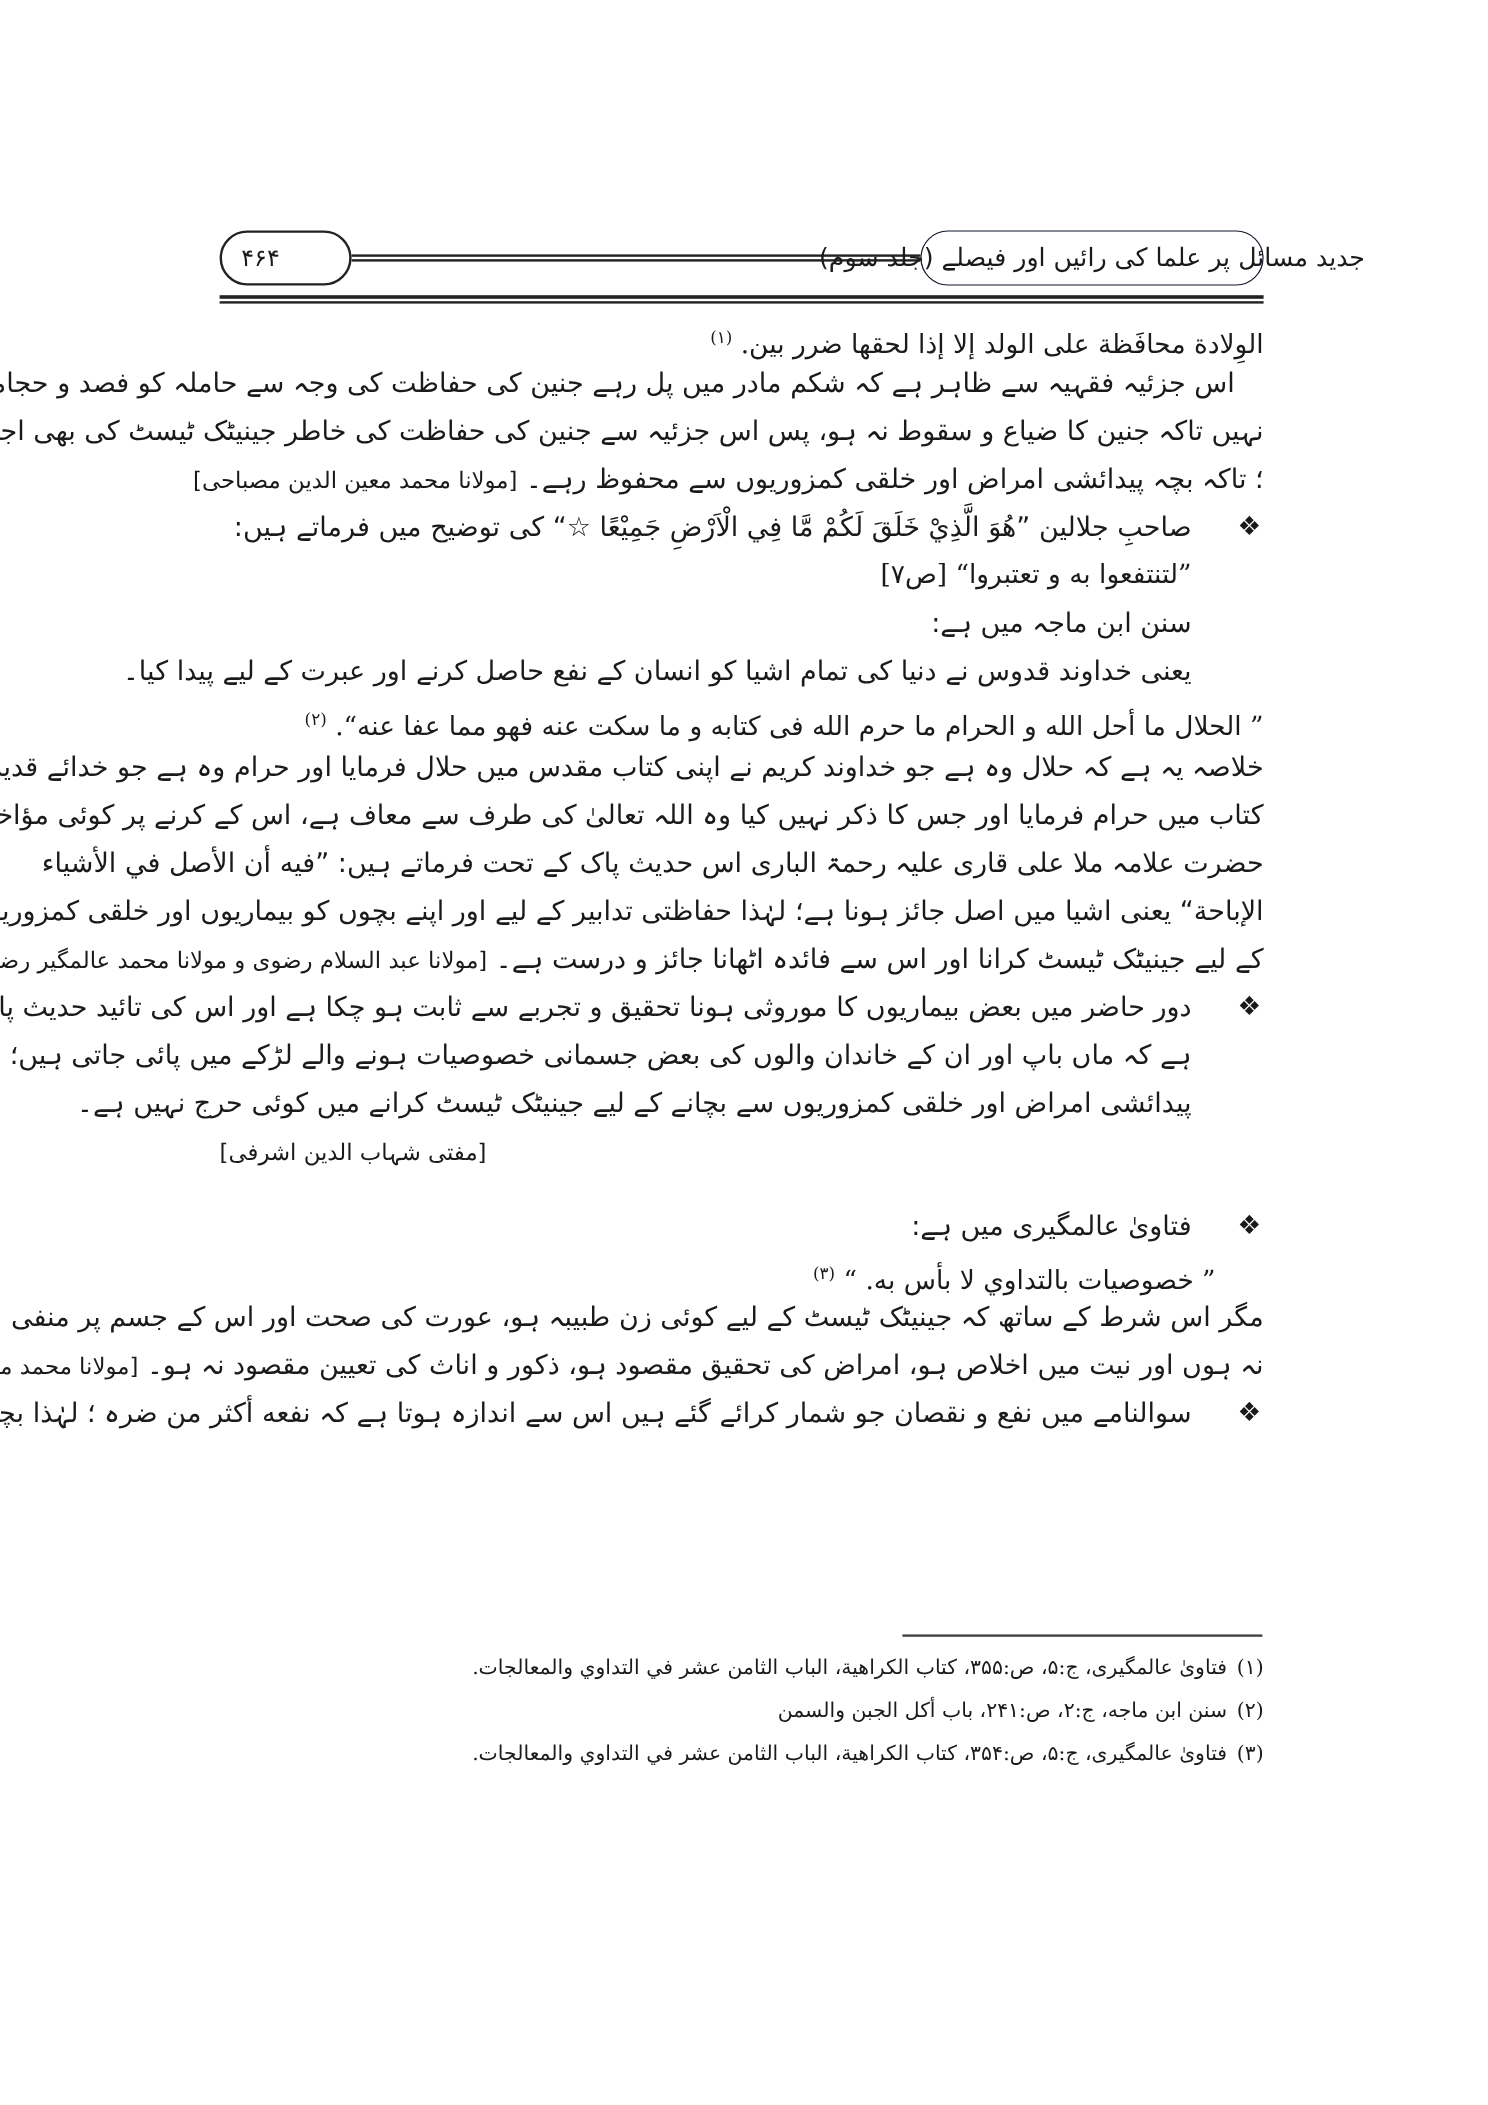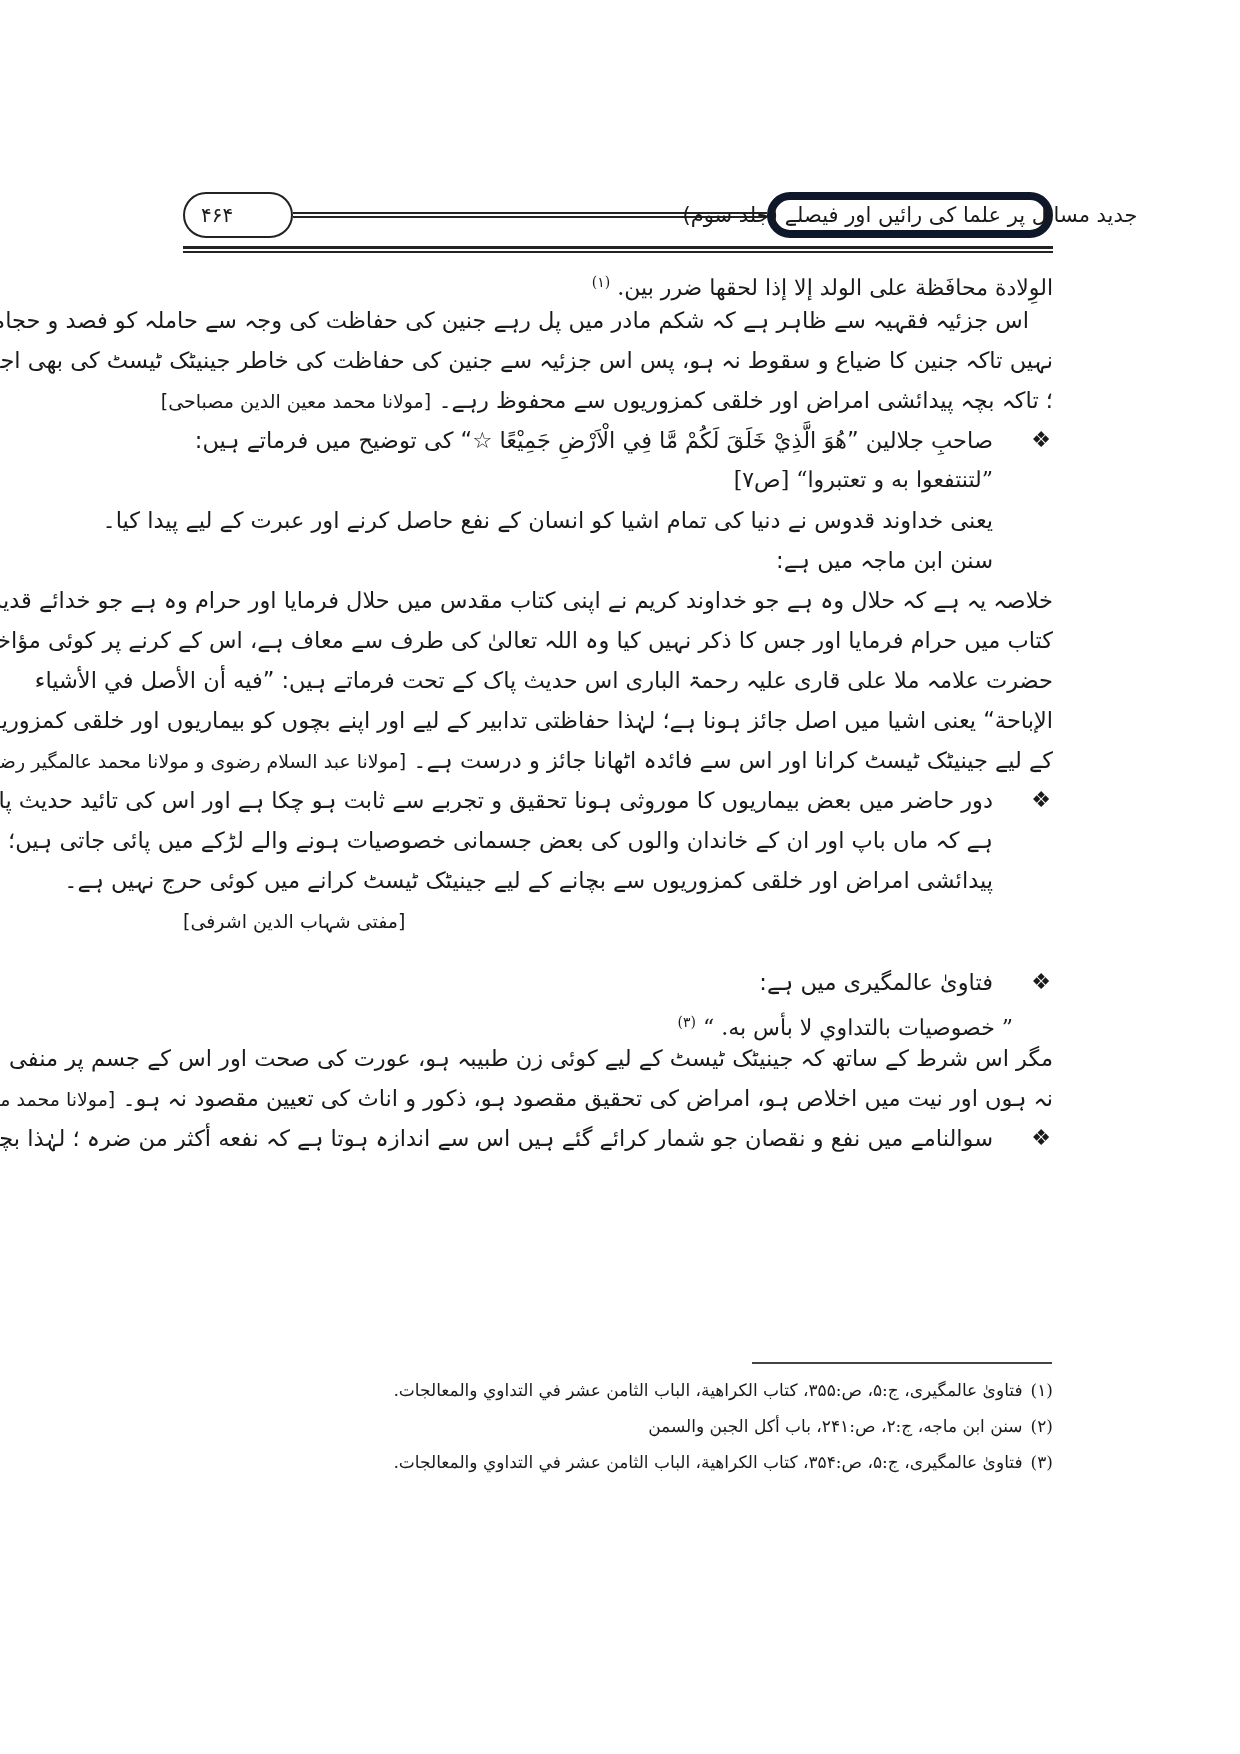--- a/index.html
+++ b/index.html
@@ -6,21 +6,21 @@
   body { width:1240px; height:1754px; position:relative; overflow:hidden; color:#1a1a1a;
          font-family: "DejaVu Sans", sans-serif; }
   .page { position:absolute; left:0; top:0; width:1240px; height:1552px; }
 
   
   .hdr { position:absolute; left:183px; top:192px; width:870px; height:50px; }
   .pg-box { position:absolute; left:0; top:0; width:110px; height:46px; border:2px solid #222;
             border-radius:24px; box-sizing:border-box; display:flex; align-items:center;
             padding-left:16px; font-size:20px; direction:rtl; justify-content:flex-end; }
   .pg-box span { direction:rtl; }
-  .title-box { position:absolute; right:0; top:0; height:46px; width:286px; border:8px solid #0f172a;
+  .title-box { position:absolute; right:0; top:0; height:46px; width:286px; border:1px solid #0f172a;
                border-radius:24px; box-sizing:border-box; display:flex; align-items:center;
                justify-content:center; font-size:21px; direction:rtl; white-space:nowrap; }
   .hdr-line { position:absolute; left:110px; right:286px; top:20px; height:6px;
               border-top:2.5px solid #222; border-bottom:2.5px solid #222; box-sizing:border-box; }
   .hdr-rule { position:absolute; left:183px; width:870px; top:246px; height:7px;
               border-top:3px solid #222; border-bottom:2px solid #222; box-sizing:border-box; }
 
   
   .body { position:absolute; left:183px; width:870px; top:262px; direction:rtl; }
   .ln { position:relative; height:40px; line-height:40px; font-size:22.5px; white-space:nowrap;
@@ -77,27 +77,30 @@
     <div class="ln bul last">
       <span class="bullet">❖</span>
       <span>صاحبِ جلالین ”هُوَ الَّذِيْ خَلَقَ لَكُمْ مَّا فِي الْاَرْضِ جَمِيْعًا ☆“ کی توضیح میں فرماتے ہیں:</span>
     </div>
 
     <div class="ln bulc last ar">
       <span>”لتنتفعوا به و تعتبروا“ [ص۷]</span>
     </div>
 
     <div class="ln bulc last">
+      <span>سنن ابن ماجہ میں ہے:</span>
+    </div>
+
+    <div class="ln bulc last">
       <span>یعنی خداوند قدوس نے دنیا کی تمام اشیا کو انسان کے نفع حاصل کرنے اور عبرت کے لیے پیدا کیا۔</span>
     </div>
 
-    <div class="ln bulc last">
-      <span>سنن ابن ماجہ میں ہے:</span>
+    <div class="ln ar bulc last" style="padding-right:0;">
+      <span>” الحلال ما أحل الله و الحرام ما حرم الله فی کتابه و ما سکت عنه فهو مما عفا عنه“.</span> <span class="ref">(۲)</span>
     </div>
-
 
     <div class="ln">
       <span>خلاصہ یہ ہے کہ حلال وہ ہے جو خداوند کریم نے اپنی کتاب مقدس میں حلال فرمایا اور حرام وہ ہے جو خدائے قدیر نے اپنی</span>
     </div>
 
     <div class="ln last">
       <span>کتاب میں حرام فرمایا اور جس کا ذکر نہیں کیا وہ اللہ تعالیٰ کی طرف سے معاف ہے، اس کے کرنے پر کوئی مؤاخذہ نہیں ہے۔</span>
     </div>
 
     <div class="ln">

